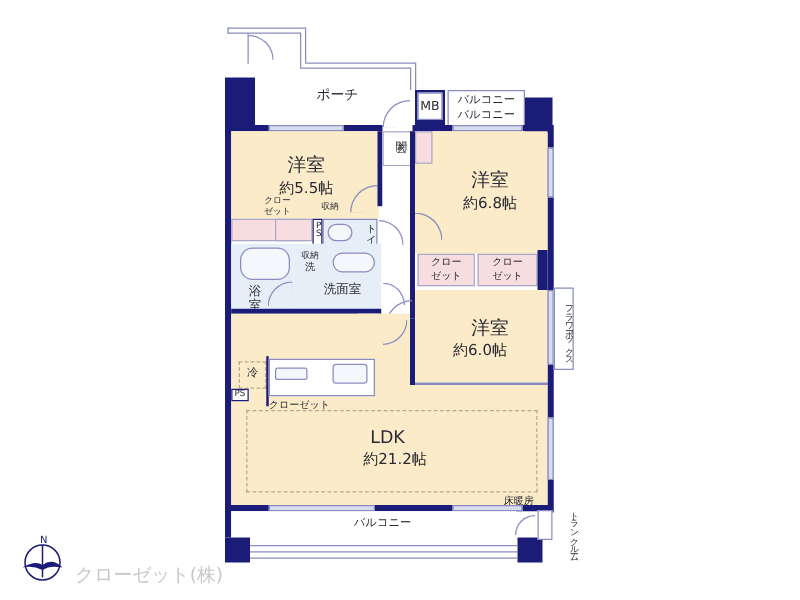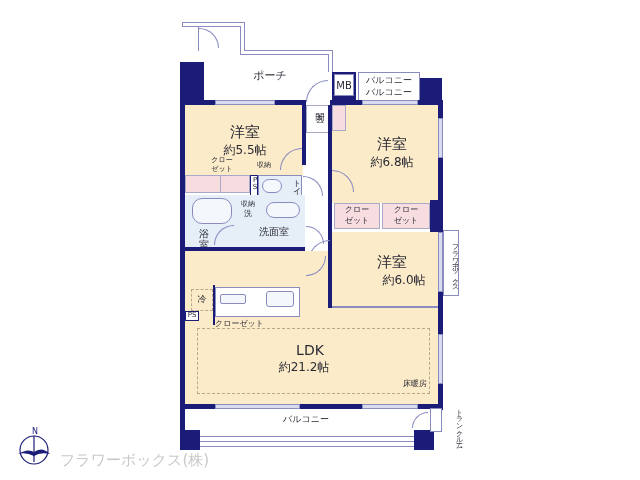--- a/index.html
+++ b/index.html
@@ -86,21 +86,21 @@
 <div class="room closet" style="left:334px;top:203px;width:46px;height:26px;"></div>
 <div class="lbl xs" style="left:334px;top:206px;width:46px;font-size:8px;">クロー</div>
 <div class="lbl xs" style="left:334px;top:217px;width:46px;font-size:8px;">ゼット</div>
 <div class="room closet" style="left:382px;top:203px;width:48px;height:26px;"></div>
 <div class="lbl xs" style="left:382px;top:206px;width:48px;font-size:8px;">クロー</div>
 <div class="lbl xs" style="left:382px;top:217px;width:48px;font-size:8px;">ゼット</div>
 <div class="wall" style="left:430px;top:200px;width:8px;height:32px;"></div>
 
 <div class="room floor" style="left:332px;top:232px;width:106px;height:74px;"></div>
 <div class="lbl big" style="left:362px;top:254px;width:60px;">洋室</div>
-<div class="lbl mid" style="left:368px;top:274px;width:72px;">約6.0帖</div>
+<div class="lbl mid" style="left:348px;top:274px;width:72px;">約6.0帖</div>
 <div class="door" style="left:308px;top:240px;width:22px;height:22px;border-radius:22px 0 0 0;border-right:none;border-bottom:none;"></div>
 <div class="wall" style="left:328px;top:255px;width:4px;height:54px;"></div>
 <div class="thin" style="left:332px;top:306px;width:106px;height:2px;"></div>
 <div class="win" style="left:438px;top:232px;width:5px;height:60px;"></div>
 
 <div class="room" style="left:443px;top:230px;width:16px;height:66px;background:#fff;border:1px solid #8a8cc0;"></div>
 <div class="lbl xs vert" style="left:444px;top:231px;width:14px;font-size:7px;height:64px;">フラワーボックス</div>
 
 <div class="room wet" style="left:258px;top:175px;width:44px;height:22px;border:1px solid #8a8cc0;"></div>
 <div class="fixture" style="left:262px;top:179px;width:20px;height:14px;border-radius:8px;"></div>
@@ -134,22 +134,22 @@
 <div class="wall" style="left:213px;top:285px;width:2px;height:40px;"></div>
 <div class="room" style="left:215px;top:287px;width:85px;height:30px;background:#fff;border:1px solid #8a8cc0;"></div>
 <div class="fixture" style="left:220px;top:294px;width:26px;height:10px;border-radius:2px;"></div>
 <div class="fixture" style="left:266px;top:291px;width:28px;height:16px;border-radius:3px;"></div>
 <div class="room" style="left:185px;top:311px;width:14px;height:10px;background:#fff;border:1px solid #1b1c78;"></div>
 <div class="lbl xs" style="left:185px;top:312px;width:14px;font-size:7px;">PS</div>
 <div class="lbl xs" style="left:215px;top:320px;width:40px;font-size:8px;text-align:left;">クローゼット</div>
 
 <div class="dash" style="left:197px;top:328px;width:233px;height:66px;"></div>
 <div class="lbl" style="left:280px;top:343px;width:60px;font-size:14px;">LDK</div>
-<div class="lbl mid" style="left:264px;top:361px;width:80px;">約21.2帖</div>
-<div class="lbl xs" style="left:398px;top:380px;width:34px;font-size:8px;">床暖房</div>
+<div class="lbl mid" style="left:276px;top:361px;width:80px;">約21.2帖</div>
+<div class="lbl xs" style="left:398px;top:397px;width:34px;font-size:8px;">床暖房</div>
 <div class="win" style="left:438px;top:334px;width:5px;height:50px;"></div>
 
 <div class="win" style="left:215px;top:404px;width:85px;height:5px;"></div>
 <div class="win" style="left:362px;top:404px;width:56px;height:5px;"></div>
 
 <div class="room" style="left:185px;top:409px;width:228px;height:22px;background:#fff;"></div>
 <div class="lbl sm" style="left:276px;top:415px;width:60px;font-size:9px;">バルコニー</div>
 <div class="wall" style="left:180px;top:430px;width:20px;height:20px;"></div>
 <div class="wall" style="left:414px;top:430px;width:20px;height:20px;"></div>
 <div class="thin" style="left:200px;top:436px;width:214px;height:1px;"></div>
@@ -159,13 +159,13 @@
 <div class="room" style="left:430px;top:408px;width:12px;height:24px;background:#fff;border:1px solid #8a8cc0;"></div>
 <div class="door" style="left:412px;top:412px;width:16px;height:16px;border-radius:16px 0 0 0;border-right:none;border-bottom:none;"></div>
 <div class="lbl xs vert" style="left:446px;top:404px;width:16px;font-size:7px;height:34px;">トランクルーム</div>
 
 <svg class="abs" style="left:14px;top:430px;" width="40" height="36" viewBox="0 0 40 36">
   <circle cx="20" cy="20" r="14" fill="none" stroke="#1b1c78" stroke-width="1.2"></circle>
   <line x1="20" y1="6" x2="20" y2="32" stroke="#1b1c78" stroke-width="1.2"></line>
   <path d="M4 24 Q14 18 20 22 Q28 16 36 24 Q26 22 20 26 Q12 22 4 24 Z" fill="#1b1c78"></path>
 </svg>
 <div class="lbl xs" style="left:30px;top:428px;width:10px;font-size:8px;color:#1b1c78;">N</div>
-<div class="lbl" style="left:60px;top:452px;width:160px;font-size:15px;color:#c8c8c8;text-align:left;">フラワーボックス(株)</div>
+<div class="lbl" style="left:60px;top:452px;width:160px;font-size:15px;color:#c8c8c8;text-align:left;">クローゼット(株)</div>
 
 </body></html>

